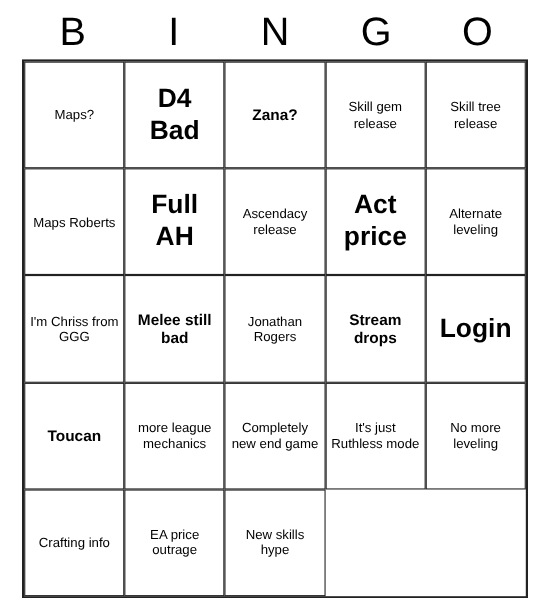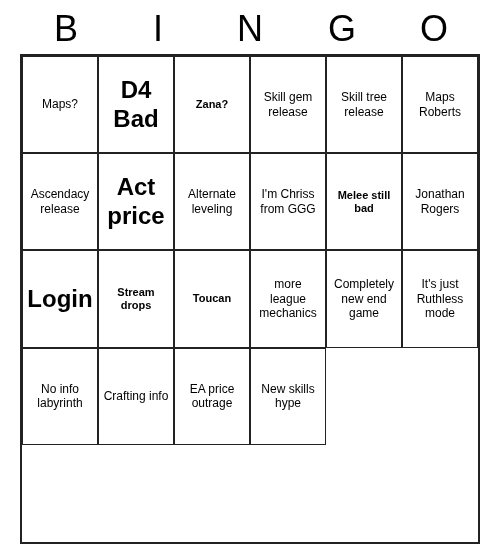--- a/index.html
+++ b/index.html
@@ -23,42 +23,42 @@
       padding: 8px 0 4px 0;
     }
     .bingo-title span {
       font-size: 36px;
       font-weight: normal;
       width: 80px;
       text-align: center;
     }
     .bingo-grid {
       display: grid;
-      grid-template-columns: repeat(6, 1fr);
+      grid-template-columns: repeat(5, 1fr);
       grid-template-rows: repeat(5, 1fr);
       width: 460px;
       height: 490px;
       border: 2px solid #222;
     }
     .bingo-cell {
       border: 1px solid #222;
       display: flex;
       align-items: center;
       justify-content: center;
       text-align: center;
       padding: 4px;
       font-size: 12px;
       line-height: 1.2;
     }
     .bingo-cell.large-text {
       font-size: 24px;
       font-weight: bold;
     }
     .bingo-cell.medium-text {
-      font-size: 11px;
+      font-size: 14px;
       font-weight: bold;
     }
   </style>
 </head>
 <body>
 
 <div class="bingo-title">
   <span>B</span>
   <span>I</span>
   <span>N</span>
@@ -66,29 +66,30 @@
   <span>O</span>
 </div>
 
 <div class="bingo-grid" id="bingo-grid">
 <div class="bingo-cell">Maps?</div>
     <div class="bingo-cell large-text">D4 Bad</div>
     <div class="bingo-cell medium-text">Zana?</div>
     <div class="bingo-cell">Skill gem release</div>
     <div class="bingo-cell">Skill tree release</div>
     <div class="bingo-cell">Maps Roberts</div>
+    <div class="bingo-cell large-text">Full AH</div>
     <div class="bingo-cell">Ascendacy release</div>
     <div class="bingo-cell large-text">Act price</div>
     <div class="bingo-cell">Alternate leveling</div>
     <div class="bingo-cell">I'm Chriss from GGG</div>
     <div class="bingo-cell medium-text">Melee still bad</div>
     <div class="bingo-cell">Jonathan Rogers</div>
+    <div class="bingo-cell medium-text">Stream drops</div>
     <div class="bingo-cell large-text">Login</div>
-    <div class="bingo-cell medium-text">Stream drops</div>
     <div class="bingo-cell medium-text">Toucan</div>
     <div class="bingo-cell">more league mechanics</div>
     <div class="bingo-cell">Completely new end game</div>
     <div class="bingo-cell">It's just Ruthless mode</div>
-    <div class="bingo-cell">No info labyrinth</div>
+    <div class="bingo-cell">No more leveling</div>
     <div class="bingo-cell">Crafting info</div>
     <div class="bingo-cell">EA price outrage</div>
     <div class="bingo-cell">New skills hype</div>
   </div>
 
 </body></html>

